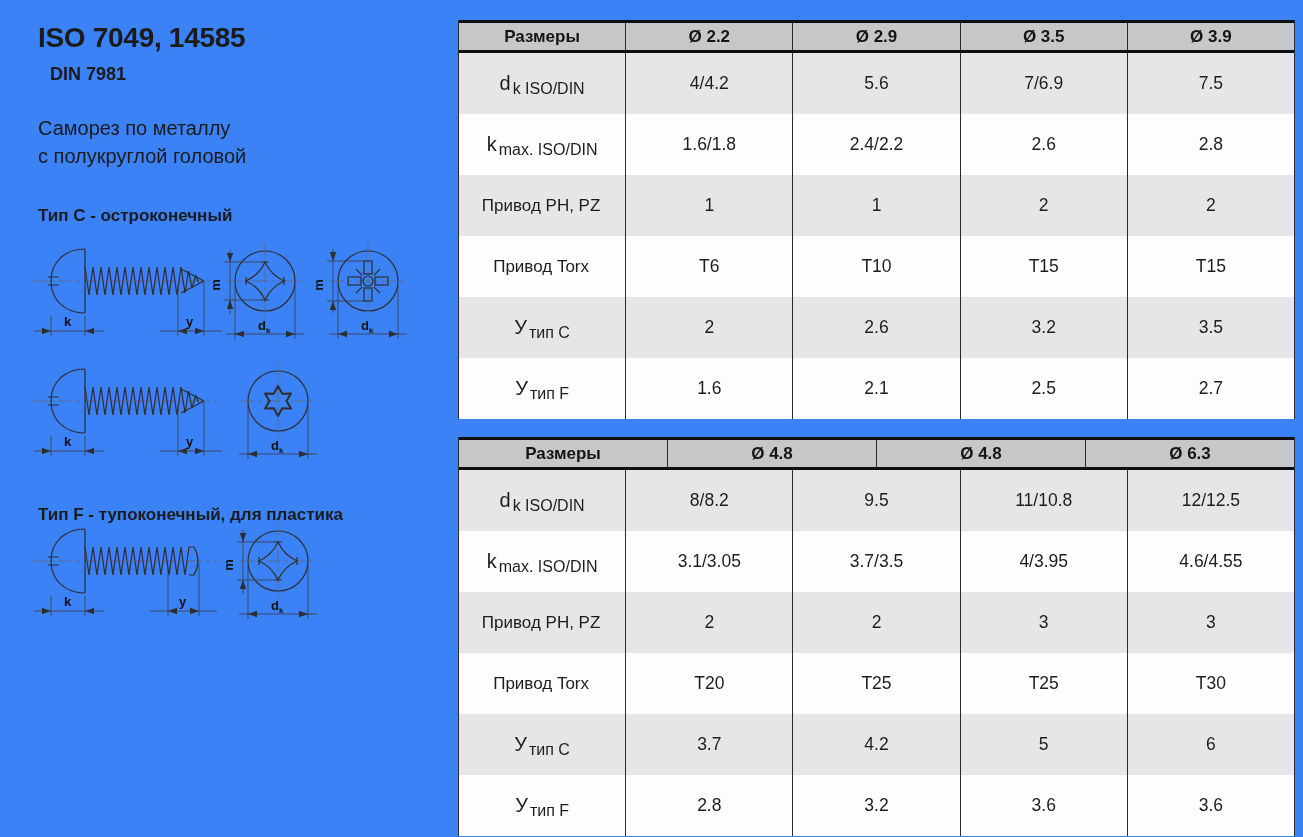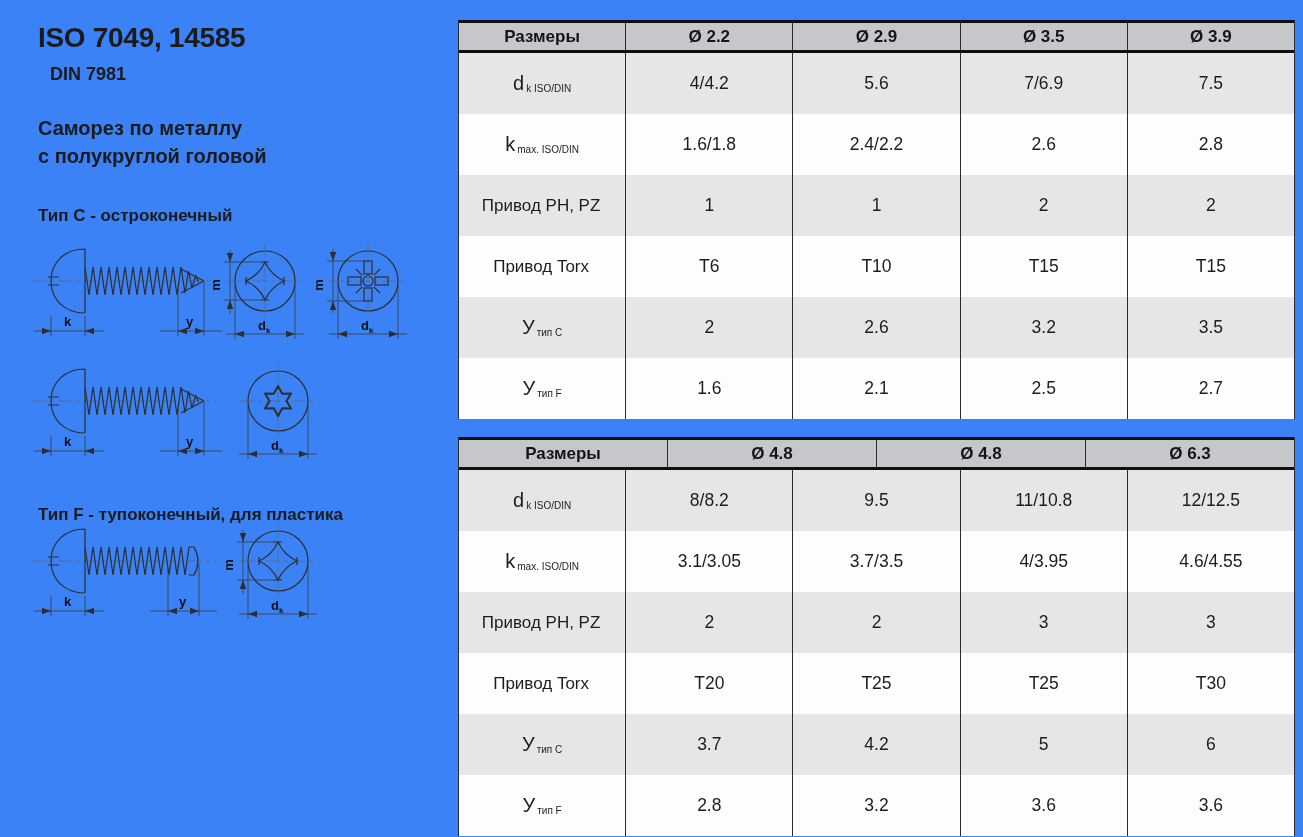--- a/index.html
+++ b/index.html
@@ -5,21 +5,21 @@
   * { margin:0; padding:0; box-sizing:border-box; }
   html,body { background:#ffffff; }
   .page {
     position:relative; width:1303px; height:837px; background:#3b82f6;
     font-family:"Liberation Sans", sans-serif; color:#1b1b1b; overflow:hidden;
   }
 
   
   .page-title   { position:absolute; left:38px; top:22px;  font-size:28px; font-weight:700; letter-spacing:-0.3px; }
   .din-subtitle { position:absolute; left:50px; top:64px;  font-size:18px; font-weight:700; }
-  .desc         { position:absolute; left:38px; top:114px; font-size:20px; font-weight:700; line-height:28px; }
+  .desc         { position:absolute; left:38px; top:114px; font-size:20px; font-weight:400; line-height:28px; }
   .type-heading { position:absolute; left:38px; font-size:17px; font-weight:700; }
   .type-c { top:206px; }
   .type-f { top:498px;margin-top:7px; }
   .draw { position:absolute; }
 
   
   .ol  { stroke:#2e2e2e; stroke-width:1.2; fill:none; }
   .ol2 { stroke:#2e2e2e; stroke-width:2;   fill:none; stroke-linejoin:round; }
   .cl  { stroke:#666;    stroke-width:0.7; fill:none; stroke-dasharray:14 4 4 4; }
   .dl  { stroke:#3a3a3a; stroke-width:0.8; fill:none; }
@@ -36,21 +36,21 @@
   .thead { height:33px; border-top:3px solid #0f0f0f; border-bottom:3px solid #0f0f0f; background:#c6c7c9; }
   .stripe{ background:#e6e6e8; }
   .white { background:#fdfdfe; }
   .tcell { flex:1; display:flex; align-items:center; justify-content:center;
            border-right:1.4px solid #2b2b2b; text-align:center; }
   .tcell:last-child { border-right:none; }
   .hdr   { font-weight:700; font-size:17px; color:#151515; }
   .val   { font-size:17.5px; color:#1d1d1d;text-align:center; }
   .lm    { font-size:17px; color:#1d1d1d; }
   .lm.big{ font-size:20px; }
-  .ls    { font-size:10px; margin-left:2px; position:relative; top:5px; color:#1d1d1d; }
+  .ls    { font-size:16px; margin-left:2px; position:relative; top:5px; color:#1d1d1d; }
 </style>
 </head>
 <body>
 
 <div class="page">
 
   <div class="page-title">ISO 7049, 14585</div>
   <div class="din-subtitle">DIN 7981</div>
   <div class="desc">
     <div>Саморез по металлу</div>

